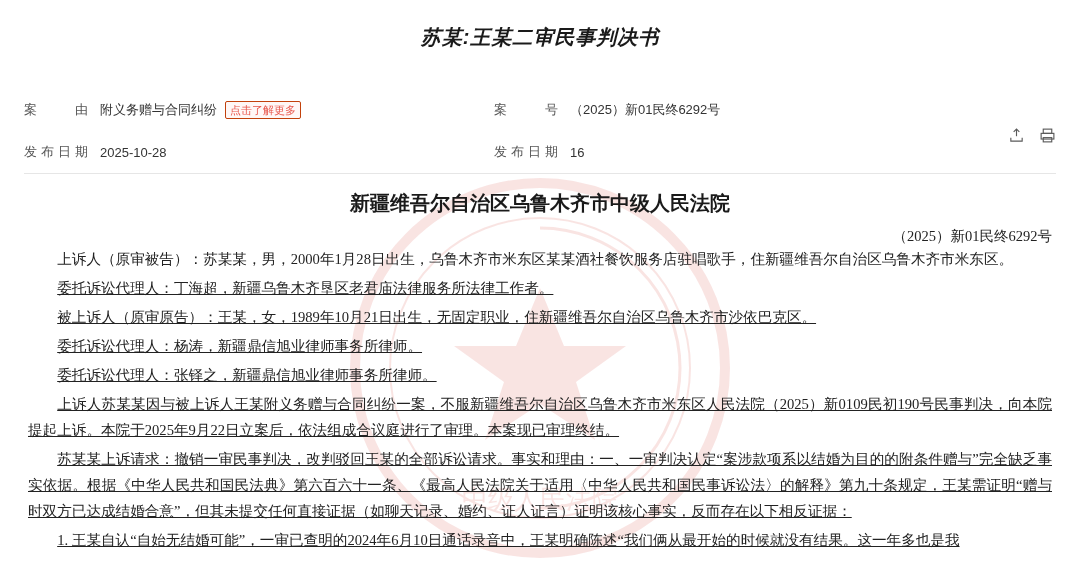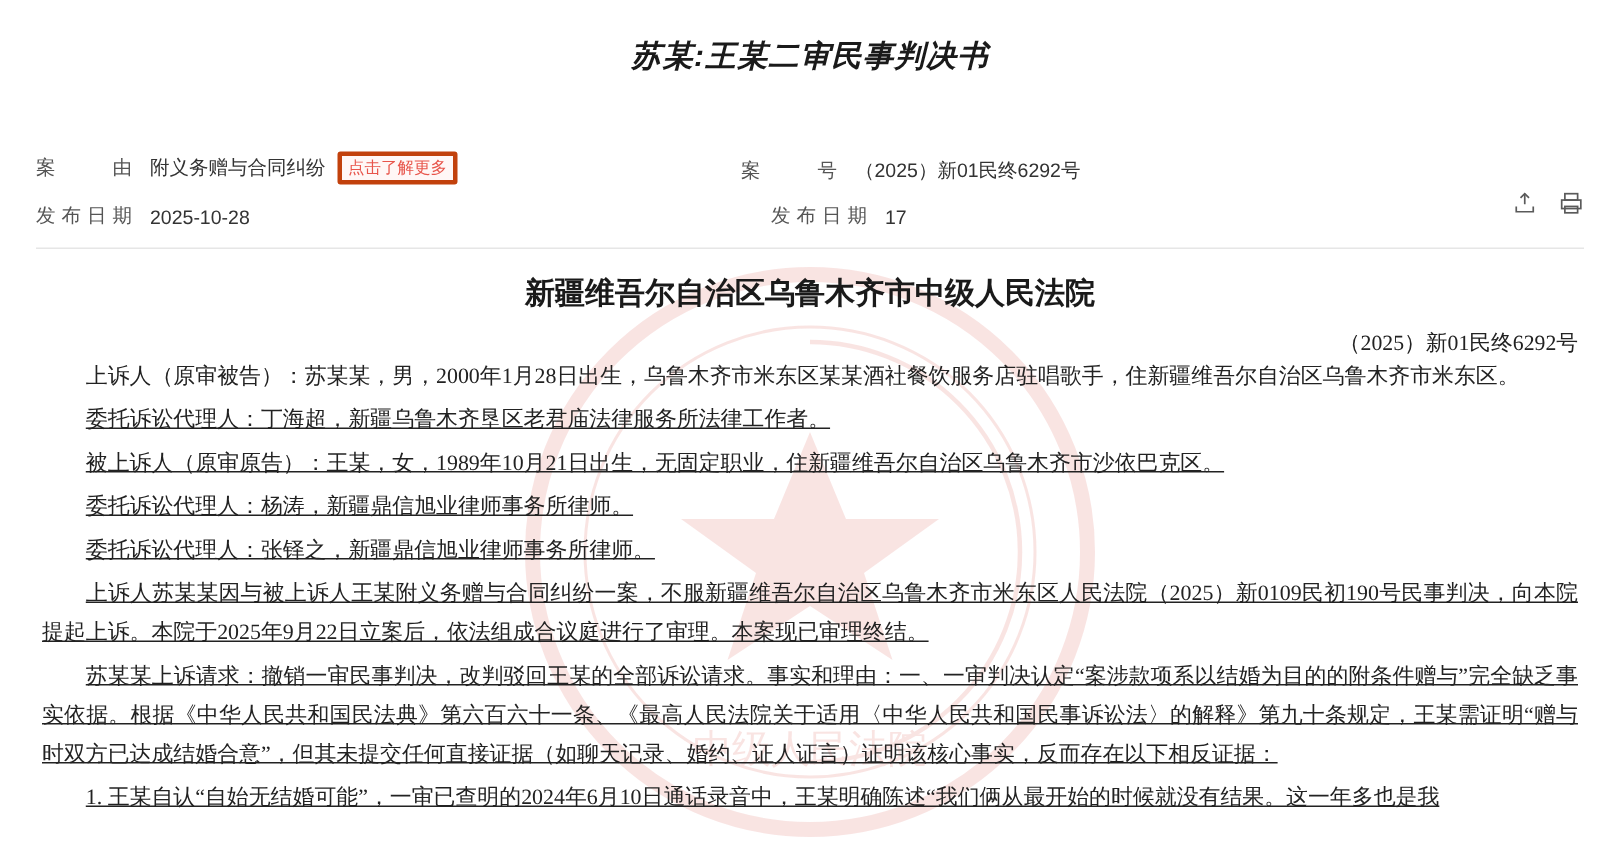--- a/index.html
+++ b/index.html
@@ -58,22 +58,21 @@
   }
   .meta-row {
     display: flex;
     align-items: flex-end;
     font-size: 13px;
     color: #333333;
     font-family: "Liberation Sans", "DejaVu Sans", sans-serif;
     position: relative;
   }
   .meta-row + .meta-row {
-    margin-top: 12px;
-    gap: 20px;
+    margin-top: 24px;
   }
   .meta-label {
     letter-spacing: 4px;
     color: #555555;
     font-size: 13px;
     white-space: nowrap;
   }
   .meta-value {
     margin-left: 8px;
     color: #333333;
@@ -85,21 +84,21 @@
     display: flex;
     align-items: center;
   }
   .meta-col-right {
     display: flex;
     align-items: center;
   }
   .badge-more {
     display: inline-block;
     margin-left: 8px;
-    border: 3px solid #c2410c;
+    border: 1px solid #c2410c;
     color: #e8554b;
     font-size: 11px;
     line-height: 14px;
     padding: 1px 4px;
     border-radius: 2px;
     background: #fff7f6;
     white-space: nowrap;
     font-family: "Liberation Sans", "DejaVu Sans", sans-serif;
   }
 
@@ -214,21 +213,21 @@
         </div>
       </div>
 
       <div class="meta-row">
         <div class="meta-col-left">
           <span class="meta-label">发布日期</span>
           <span class="meta-value">2025-10-28</span>
         </div>
         <div class="meta-col-right">
           <span class="meta-label">发布日期</span>
-          <span class="meta-value">17</span>
+          <span class="meta-value">16</span>
         </div>
       </div>
 
     </div>
 
     <div class="rule"></div>
 
     <div class="court-name">新疆维吾尔自治区乌鲁木齐市中级人民法院</div>
     <div class="case-no">（2025）新01民终6292号</div>
 

